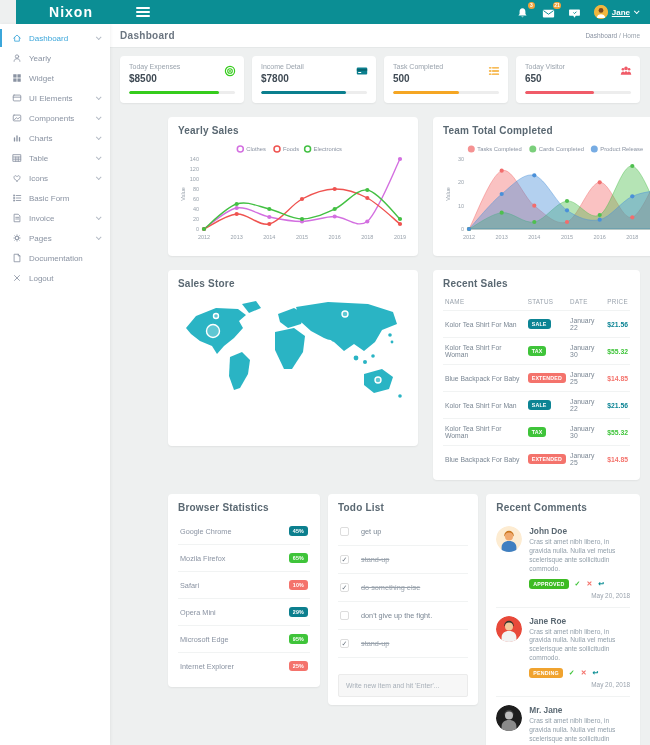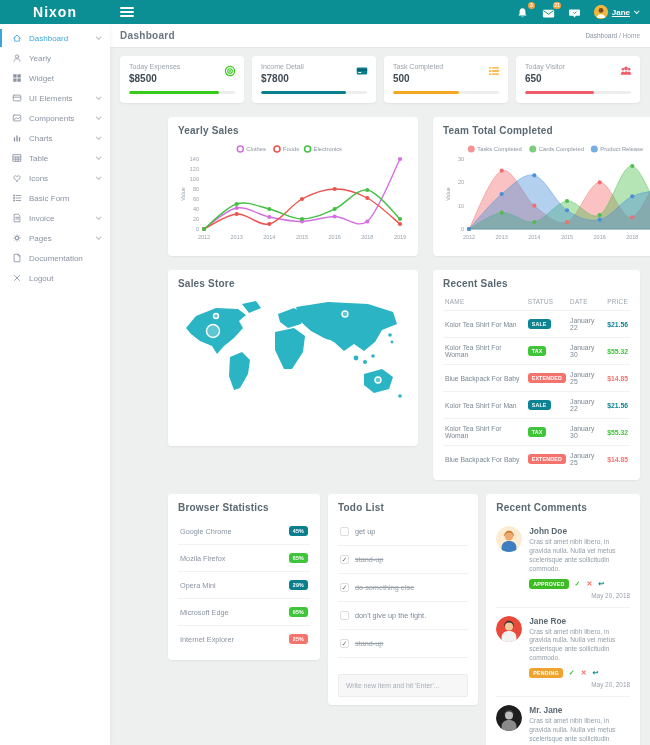--- a/index.html
+++ b/index.html
@@ -1,20 +1,20 @@
 <!DOCTYPE html>
 <html><head>
 <meta charset="utf-8">
 <style>
   * { box-sizing:border-box; margin:0; padding:0; }
   html,body { width:650px; height:745px; }
   body { font-family:"Liberation Sans", sans-serif; background:#eef0f0; position:relative; overflow:hidden; }
 
   
-  .header { position:absolute; top:0; left:0; right:0; height:24px; background:#0b8e94; display:flex; align-items:center; z-index:20; }
+  .header { position:absolute; top:0; left:16px; right:0; height:24px; background:#0b8e94; display:flex; align-items:center; z-index:20; }
   .logo { width:110px; text-align:center; color:#fff; font-size:14px; font-weight:bold; letter-spacing:1px; cursor:pointer; }
   .hamburger { width:14px; display:flex; flex-direction:column; gap:2px; margin-left:10px; cursor:pointer; }
   .hamburger span { height:2px; background:#fff; border-radius:1px; }
   .header-right { margin-left:auto; display:flex; align-items:center; gap:13px; padding-right:12px; }
   .hicon { position:relative; width:13px; height:13px; cursor:pointer; }
   .hbadge { position:absolute; top:-4px; right:-6px; background:#f1a33c; color:#fff; font-size:5px; min-width:7px; height:7px; border-radius:4px; display:flex; align-items:center; justify-content:center; padding:0 1px; font-weight:bold; }
   .huser { display:flex; align-items:center; gap:4px; color:#fff; font-size:8px; font-weight:bold; cursor:pointer;text-decoration:underline; }
   .avatar-sm { width:14px; height:14px; border-radius:50%; overflow:hidden; background:#f0b73f; }
   .chev { display:inline-block; width:4px; height:4px; border-right:1.2px solid currentColor; border-bottom:1.2px solid currentColor; transform:rotate(45deg) translateY(-1px); }
 
@@ -55,21 +55,21 @@
 
   .sales-table { width:100%; border-collapse:collapse; }
   .sales-table th { font-size:6.3px; color:#9aa3ad; font-weight:normal; text-align:left; padding:4px 2px 5px; letter-spacing:.3px; }
   .sales-table td { font-size:6.8px; color:#7b8794; padding:6px 2px; border-top:1px solid #f1f3f3; }
   .badge { display:inline-block; color:#fff; font-size:5.3px; font-weight:bold; padding:2px 4px; border-radius:3px; letter-spacing:.2px; }
   .price { font-weight:bold; font-size:7px; }
 
   .browser-row { display:flex; align-items:center; justify-content:space-between; padding:8px 2px; border-top:1px solid #f1f3f3; font-size:7.3px; color:#8a93a2; }
   .browser-row:first-child { border-top:none; }
 
-  .todo-item { display:flex; align-items:center; gap:6px; padding:9px 2px; border-bottom:1px solid #f1f3f3; font-size:7.3px; color:#7b8794; }
+  .todo-item { display:flex; align-items:center; gap:12px; padding:9px 2px; border-bottom:1px solid #f1f3f3; font-size:7.3px; color:#7b8794; }
   .todo-check { width:9px; height:9px; border:1px solid #ddd; border-radius:2px; background:#fff; display:flex; align-items:center; justify-content:center; font-size:7px; color:#6b7580; flex:none; cursor:pointer; }
   .todo-item.done .todo-text { text-decoration:line-through; color:#9aa3ad; }
   .todo-input { margin-top:16px; background:#f7f7f7; border:1px solid #ebebeb; border-radius:2px; font-size:6.8px; color:#8a93a2; padding:7px 7px; width:100%; font-family:"Liberation Sans",sans-serif; }
   .todo-input::placeholder { color:#a7afb8; }
 
   .comment { display:flex; gap:7px; padding:8px 0; border-bottom:1px solid #f1f3f3; }
   .comment:last-child { border-bottom:none; }
   .comment-avatar { width:26px; height:26px; border-radius:50%; flex:none; overflow:hidden; }
   .comment-body { flex:1; min-width:0; }
   .comment-name { font-size:8.3px; font-weight:bold; color:#5a6872; margin-bottom:2px; }
@@ -519,20 +519,24 @@
         <div id="browser-list">
             <div class="browser-row">
      <span>Google Chrome</span>
      <span class="badge" style="background:#0c7f8e">45%</span>
    </div>
             <div class="browser-row">
      <span>Mozila Firefox</span>
      <span class="badge" style="background:#3fc43a">65%</span>
    </div>
             <div class="browser-row">
+     <span>Safari</span>
+     <span class="badge" style="background:#f4736c">10%</span>
+   </div>
+            <div class="browser-row">
      <span>Opera Mini</span>
      <span class="badge" style="background:#0c7f8e">29%</span>
    </div>
             <div class="browser-row">
      <span>Microsoft Edge</span>
      <span class="badge" style="background:#3fc43a">95%</span>
    </div>
             <div class="browser-row">
      <span>Internet Explorer</span>
      <span class="badge" style="background:#f4736c">25%</span>

